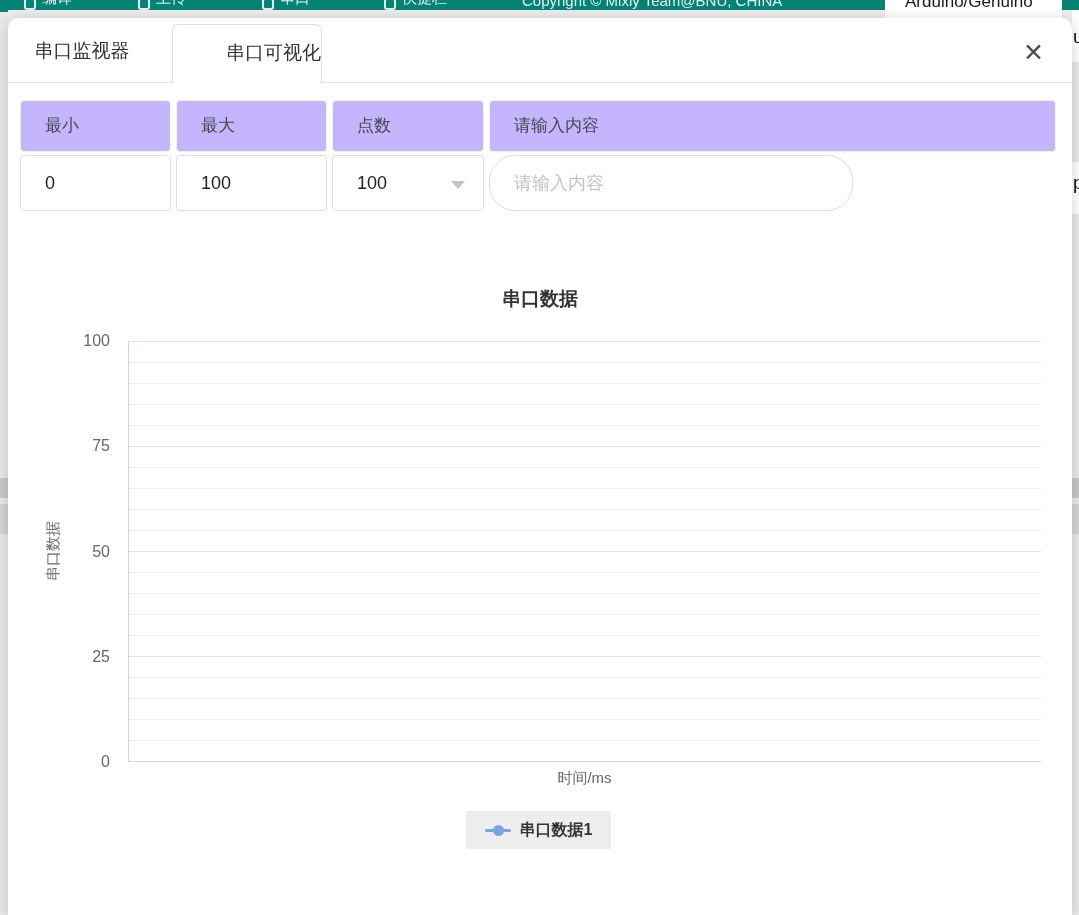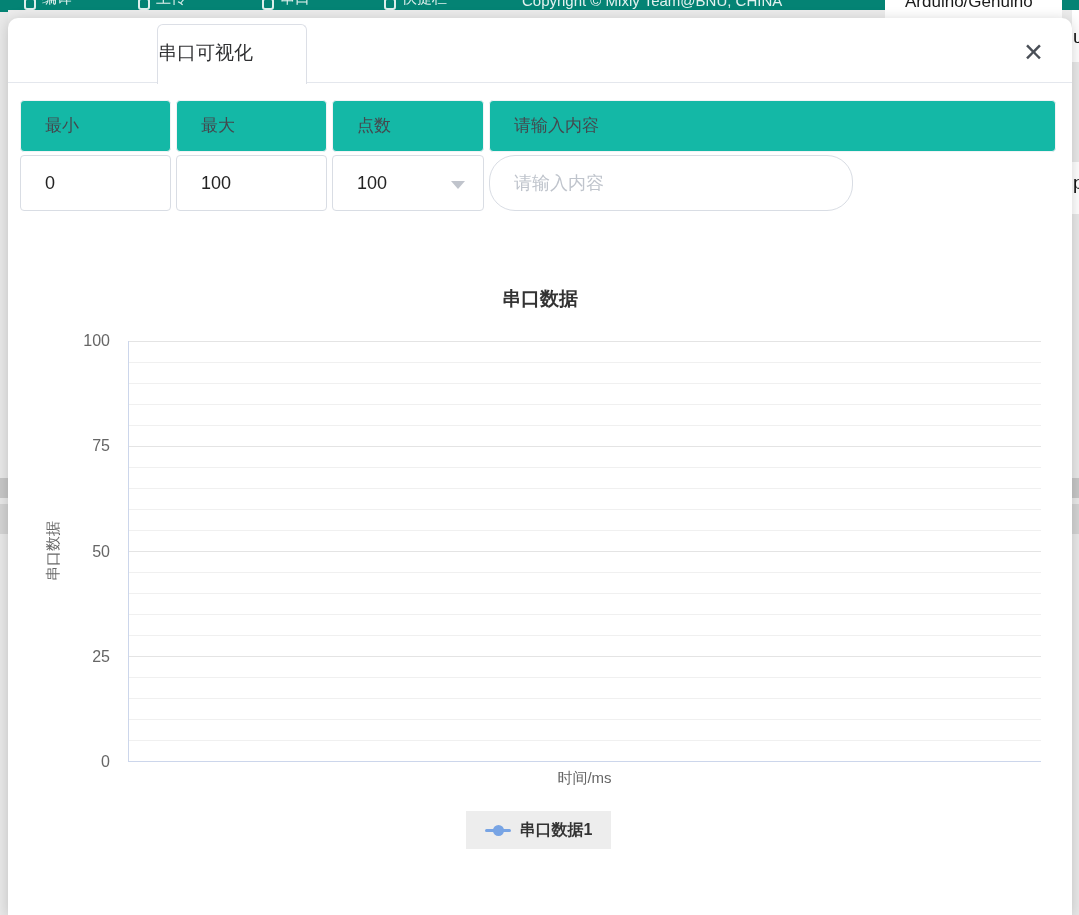--- a/index.html
+++ b/index.html
@@ -32,29 +32,29 @@
 
   
   .modal { position:absolute; left:8px; top:18px; width:1064px; height:897px;
            background:#fff; border-radius:10px 10px 0 0;
            box-shadow:0 2px 14px rgba(0,0,0,.18); z-index:3; }
 
   .tabbar { position:absolute; left:0; top:0; width:1064px; height:65px;
             border-bottom:1px solid #e4e7ed; }
   .tab-inactive { position:absolute; left:10px; top:0; width:128px; height:65px;
                   line-height:65px; text-align:center; font-size:19px; color:#303133; cursor:pointer; }
-  .tab-active { position:absolute; left:149px; top:6px; width:150px; height:60px;
-                line-height:56px; text-align:left; font-size:19px; color:#303133;
+  .tab-active { position:absolute; left:164px; top:6px; width:150px; height:60px;
+                line-height:56px; text-align:right; font-size:19px; color:#303133;
                 background:#fff; border:1px solid #dcdfe6; border-bottom:none;
                 border-radius:6px 6px 0 0; z-index:2; cursor:pointer; }
   .close-btn { position:absolute; right:28px; top:22px; font-size:25px; color:#4a4f57;
                line-height:1; cursor:pointer; }
 
   
-  .hcell { position:absolute; top:82px; height:52px; background:#14b8a6; border:1px solid #f2f3f6;
+  .hcell { position:absolute; top:82px; height:52px; background:#c4b5fd; border:1px solid #f2f3f6;
            border-radius:4px; line-height:50px; padding-left:24px; font-size:17px; color:#44484e; }
   .h1 { left:12px;  width:151px; }
   .h2 { left:168px; width:151px; }
   .h3 { left:324px; width:152px; }
   .h4 { left:481px; width:567px; }
 
   .fld { position:absolute; top:137px; height:56px; background:#fff;
          border:1px solid #d9dde4; border-radius:4px; font-size:18px; color:#222;
          padding-left:24px; outline:none; }
   input.fld { line-height:54px; }
@@ -122,20 +122,21 @@
   <div class="rp-white2"></div>
   <div class="strip-band1" style="top:468px"></div>
   <div class="strip-band2" style="top:494px"></div>
   <span class="clip-letter cl-u">u</span>
   <span class="clip-letter cl-p">p</span>
 </div>
 
 <div class="modal">
 
   <div class="tabbar">
+    <div class="tab-inactive">串口监视器</div>
     <div class="tab-active">串口可视化</div>
     <div class="close-btn">✕</div>
   </div>
 
   <div class="hcell h1">最小</div>
   <div class="hcell h2">最大</div>
   <div class="hcell h3">点数</div>
   <div class="hcell h4">请输入内容</div>
 
   <input class="fld f1" value="0" style="">

